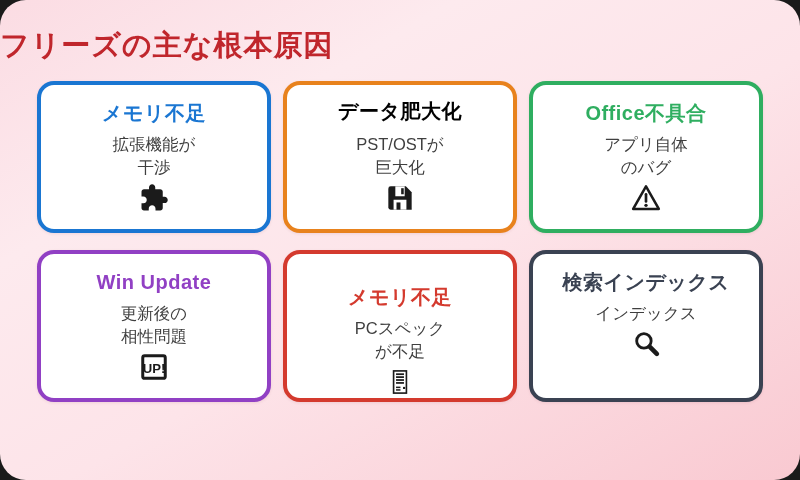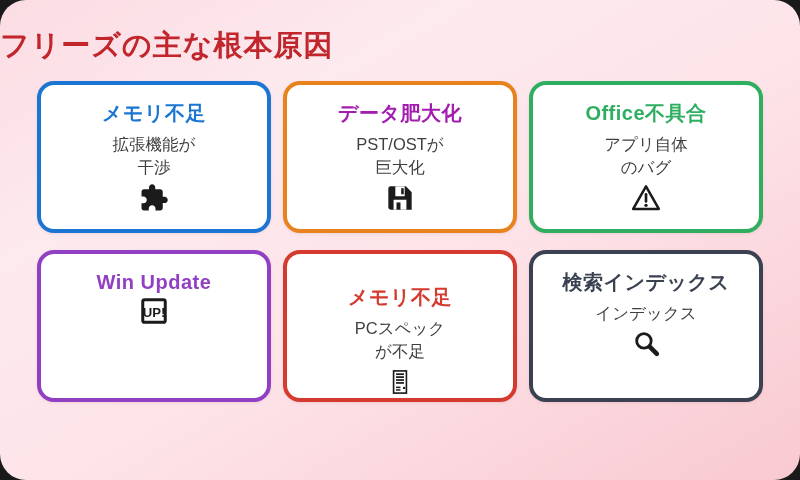--- a/index.html
+++ b/index.html
@@ -74,21 +74,21 @@
         <div>干渉</div>
       </div>
       <div class="card-icon">
         <svg width="30" height="30" viewBox="0 0 24 24">
           <path fill="#1b1b1b" d="M20.5 11H19V7c0-1.1-.9-2-2-2h-4V3.5C13 2.12 11.88 1 10.5 1S8 2.12 8 3.5V5H4c-1.1 0-1.99.9-1.99 2v3.8H3.5c1.49 0 2.7 1.21 2.7 2.7s-1.21 2.7-2.7 2.7H2V20c0 1.1.9 2 2 2h3.8v-1.5c0-1.49 1.21-2.7 2.7-2.7 1.49 0 2.7 1.21 2.7 2.7V22H17c1.1 0 2-.9 2-2v-4h1.5c1.38 0 2.5-1.12 2.5-2.5S21.88 11 20.5 11z"></path>
         </svg>
       </div>
     </div>
 
     <div class="card" style="border-color: rgb(232, 130, 29);">
-      <div class="card-title" style="color: #a21caf;">データ肥大化</div>
+      <div class="card-title" style="color: #000000; font-family: Liberation Mono, monospace;">データ肥大化</div>
       <div class="card-body">
         <div>PST/OSTが</div>
         <div>巨大化</div>
       </div>
       <div class="card-icon">
         <svg width="28" height="28" viewBox="0 0 24 24">
           <path fill="#1b1b1b" d="M4 2h13l5 5v15a0 0 0 0 1 0 0H4a2 2 0 0 1-2-2V4a2 2 0 0 1 2-2z"></path>
           <rect x="8" y="2" width="8" height="8.5" fill="#ffffff"></rect>
           <rect x="13" y="3.6" width="2.2" height="5.2" fill="#1b1b1b"></rect>
           <rect x="6.5" y="13.5" width="11" height="8.5" fill="#ffffff"></rect>
@@ -107,20 +107,24 @@
         <svg width="32" height="32" viewBox="0 0 24 24">
           <path d="M12 3.2 L21.6 20.2 H2.4 Z" fill="none" stroke="#1b1b1b" stroke-width="1.9" stroke-linejoin="round"></path>
           <line x1="12" y1="9.2" x2="12" y2="14.6" stroke="#1b1b1b" stroke-width="2" stroke-linecap="round"></line>
           <circle cx="12" cy="17.5" r="1.25" fill="#1b1b1b"></circle>
         </svg>
       </div>
     </div>
 
     <div class="card" style="border-color: rgb(145, 64, 196);">
       <div class="card-title" style="color: rgb(145, 64, 196);">Win Update</div>
+      <div class="card-body">
+        <div>更新後の</div>
+        <div>相性問題</div>
+      </div>
       <div class="card-icon">
         <svg width="30" height="30" viewBox="0 0 24 24">
           <rect x="3" y="3" width="18" height="18" rx="1.5" fill="none" stroke="#1b1b1b" stroke-width="2.4"></rect>
           <text x="12" y="16.4" text-anchor="middle" font-family="Liberation Sans, sans-serif" font-size="10.5" font-weight="bold" fill="#1b1b1b">UP!</text>
         </svg>
       </div>
     </div>
 
     <div class="card" style="border-color: rgb(212, 58, 46);">
       <div class="card-title" style="color: rgb(212, 58, 46); margin-top: 32px;">メモリ不足</div>

